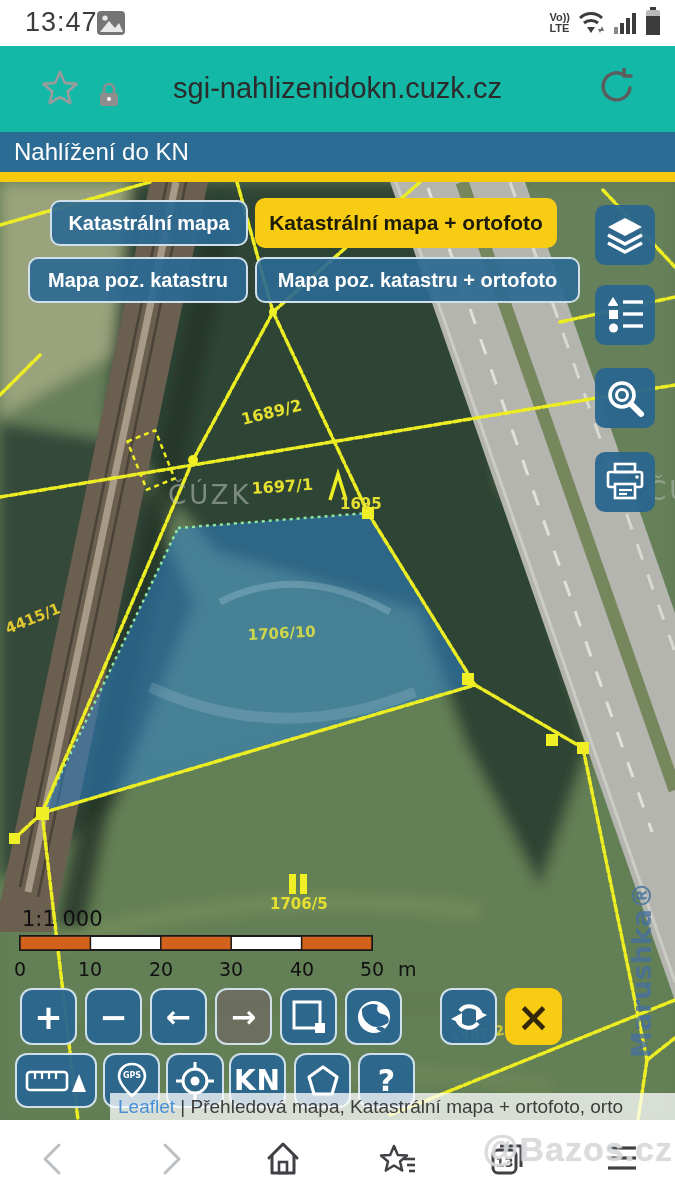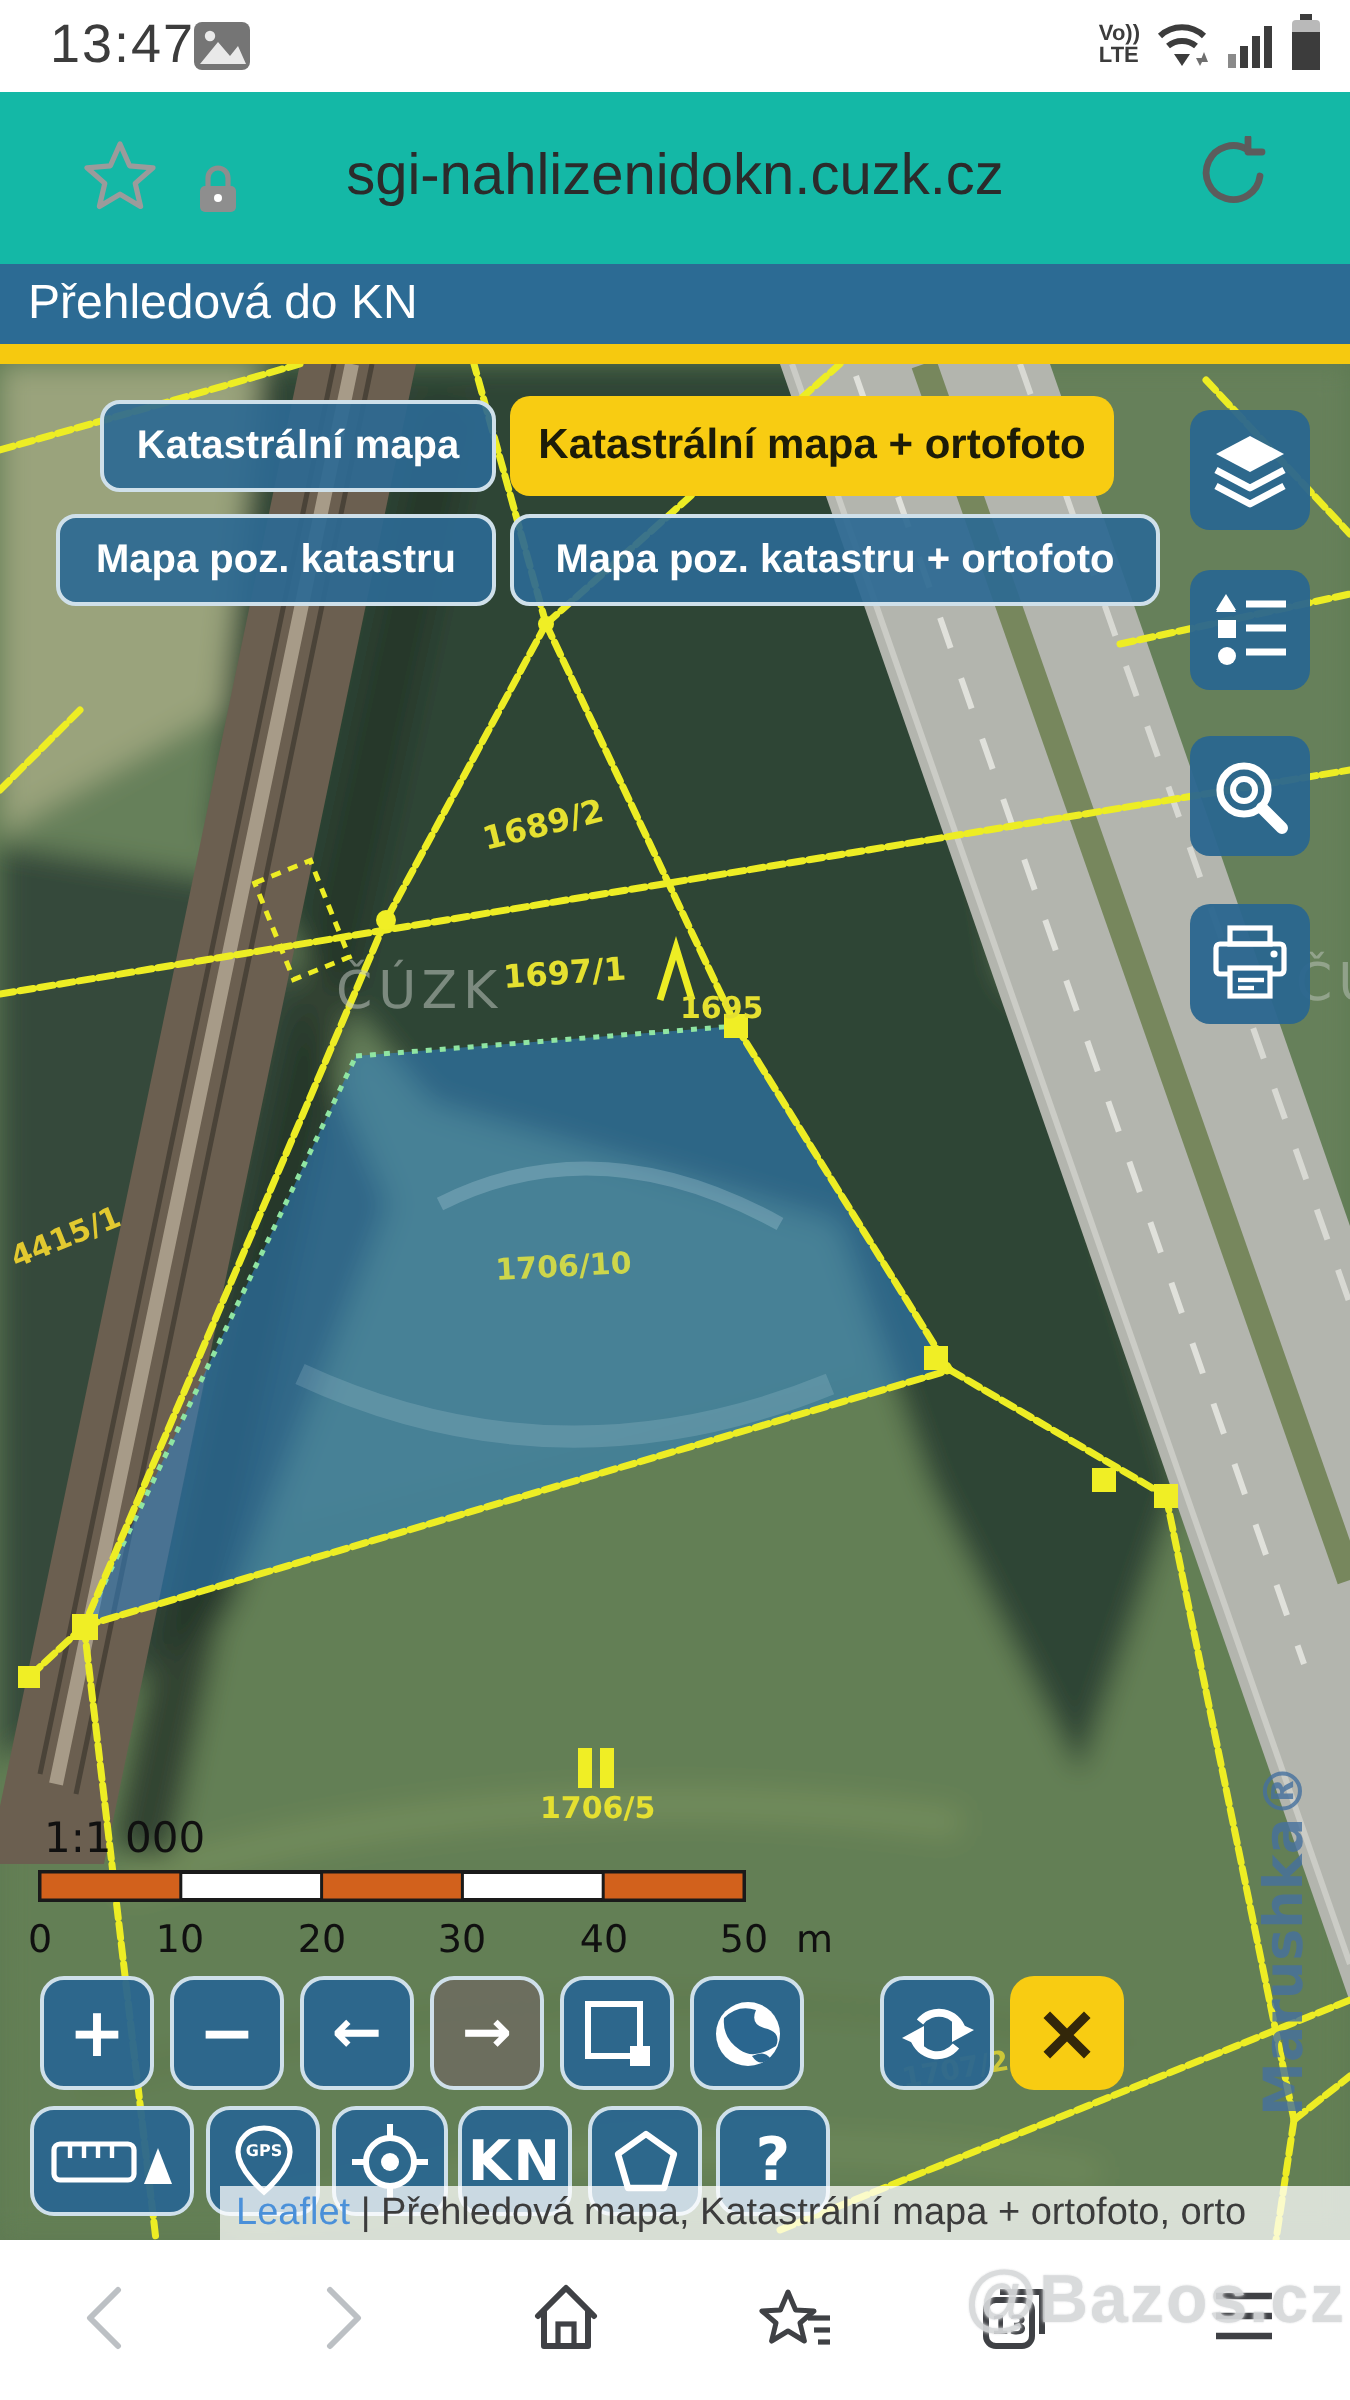--- a/index.html
+++ b/index.html
@@ -132,21 +132,21 @@
       <circle cx="12" cy="19" r="2" fill="#fff"></circle>
     </svg>
     <div class="abs url">sgi-nahlizenidokn.cuzk.cz</div>
     <svg class="abs addr-refresh" width="42" height="42">
       <path d="M29,7 A13.5,13.5 0 1 0 35,20" stroke="#5c5c5c" stroke-width="3.4" fill="none" stroke-linecap="round"></path>
       <polyline points="29,1 29,8 36,8" stroke="#5c5c5c" stroke-width="3.4" fill="none" stroke-linecap="round" stroke-linejoin="round"></polyline>
     </svg>
   </div>
 
   <div class="abs app-header">
-    <div class="abs app-title">Přehledová do KN</div>
+    <div class="abs app-title">Nahlížení do KN</div>
   </div>
   <div class="abs header-strip"></div>
 
   <div class="abs map">
     <svg class="base" width="675" height="938" viewBox="0 0 675 938">
       <defs>
         <filter id="soft" x="-20%" y="-20%" width="140%" height="140%">
           <feGaussianBlur stdDeviation="7"></feGaussianBlur>
         </filter>
       </defs>

